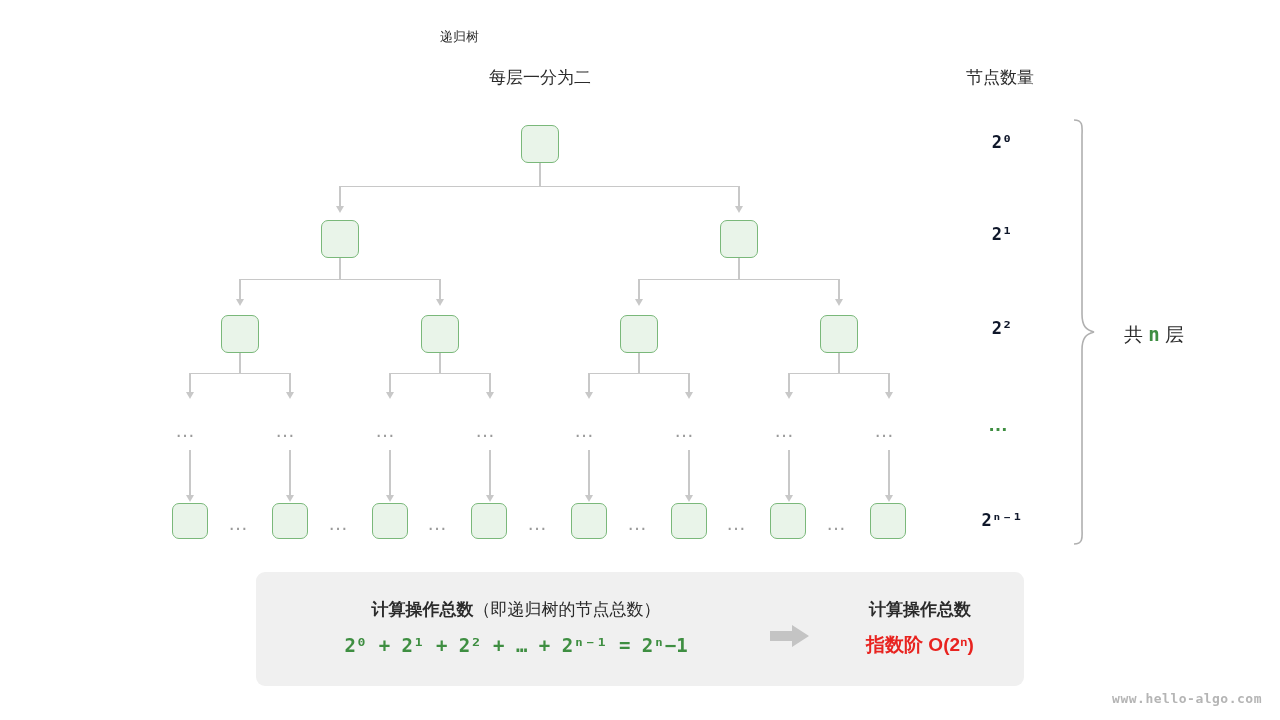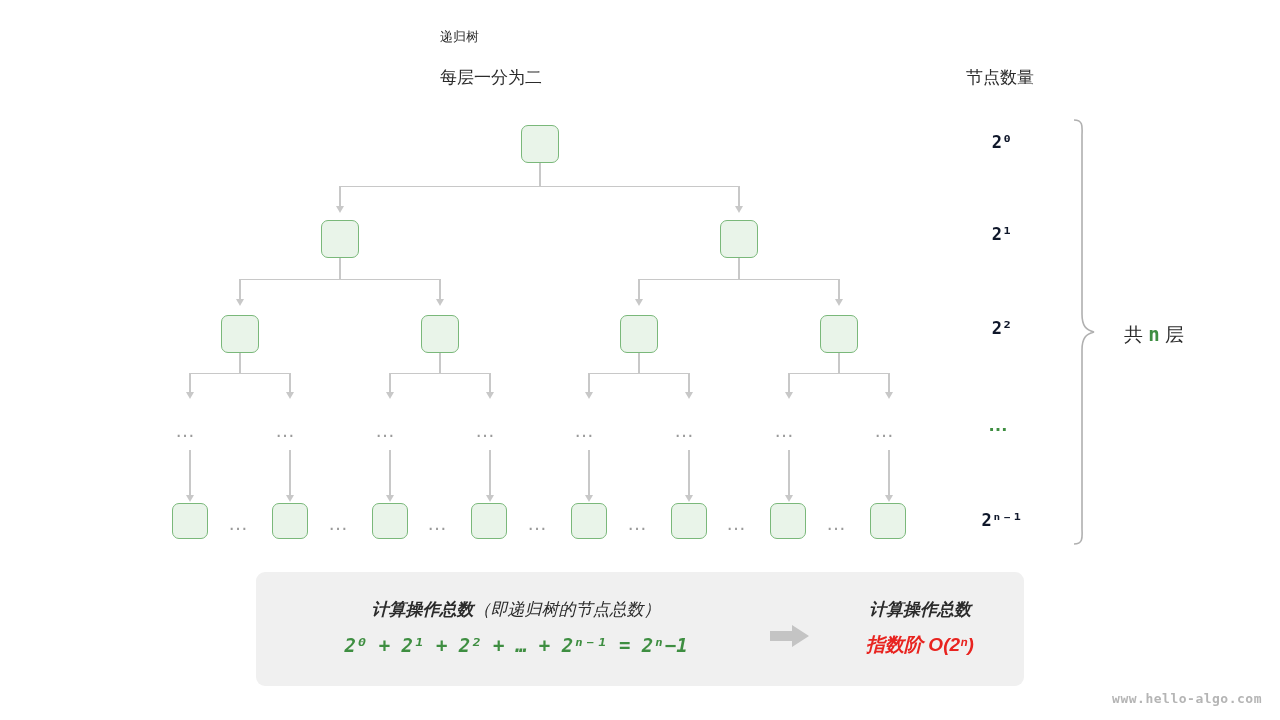--- a/index.html
+++ b/index.html
@@ -27,21 +27,21 @@
   .title-main {
     font-size: 13px;
     font-weight: normal;
     color: #2b2b2b;
     text-align: left;
     white-space: nowrap;
   }
   .title-sub {
     font-size: 17px;
     color: #2b2b2b;
-    text-align: left;
+    text-align: center;
     white-space: nowrap;
   }
   .col-title {
     font-size: 17px;
     color: #2b2b2b;
     text-align: center;
     white-space: nowrap;
   }
 
   
@@ -125,21 +125,20 @@
 
   
   .panel {
     position: absolute;
     left: 256px;
     top: 572px;
     width: 768px;
     height: 114px;
     background: #f0f0f0;
     border-radius: 9px;
-    font-style: italic;
   }
   .panel-left-title {
     position: absolute;
     top: 26px;
     left: 0;
     width: 520px;
     text-align: center;
     font-size: 17px;
     font-weight: bold;
     color: #2b2b2b;

